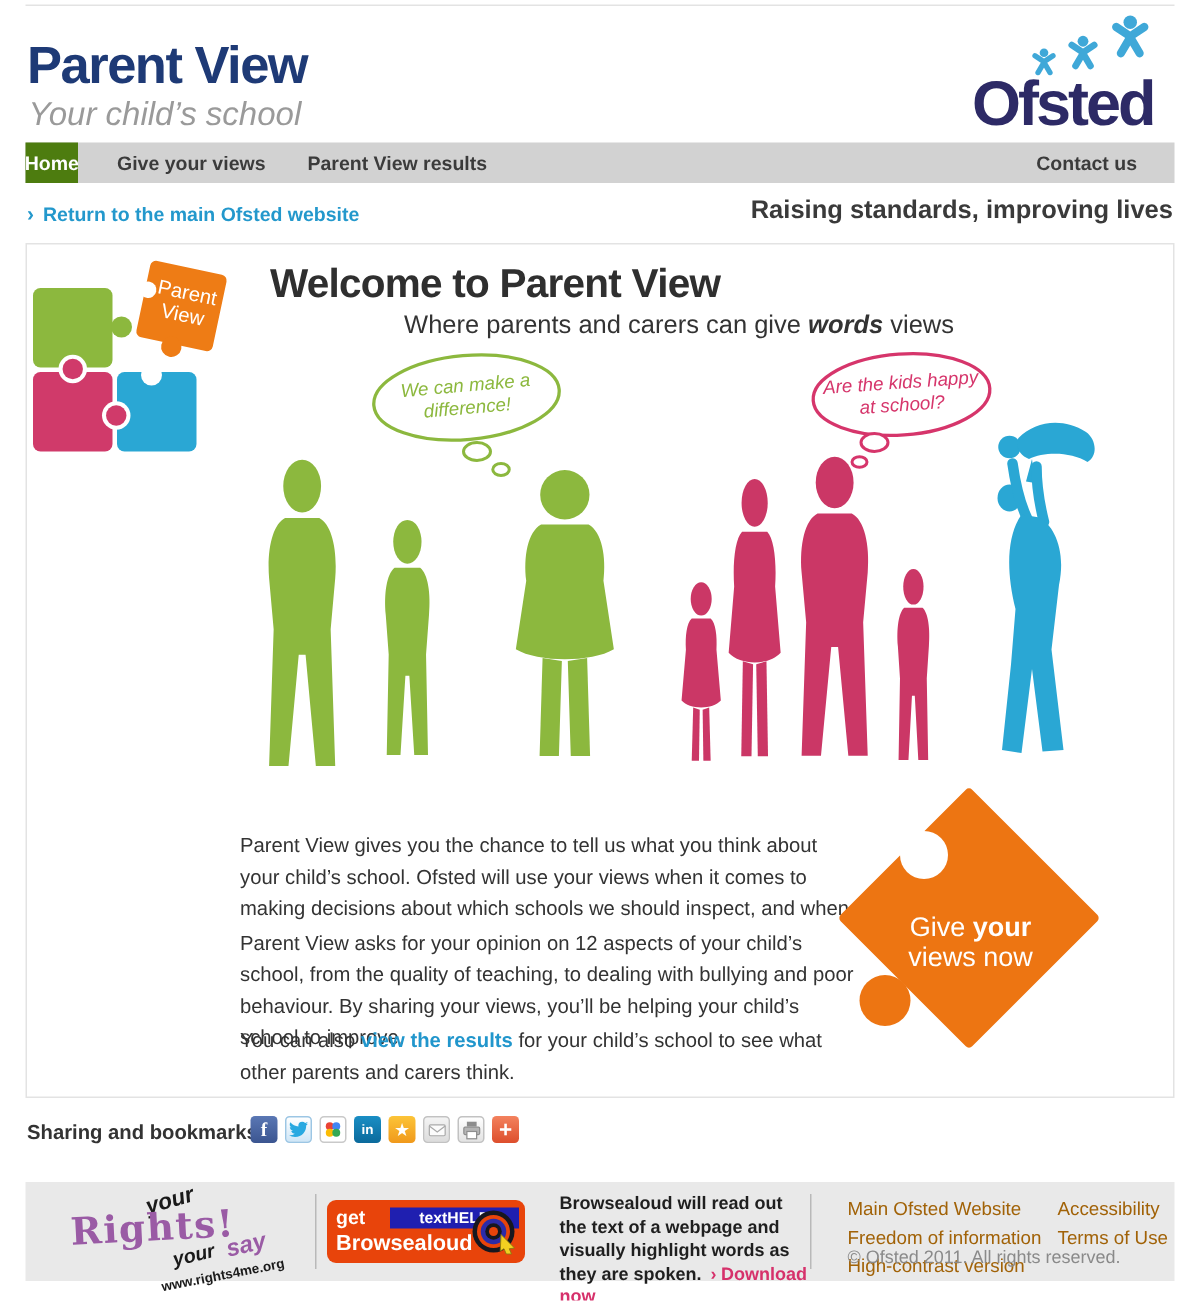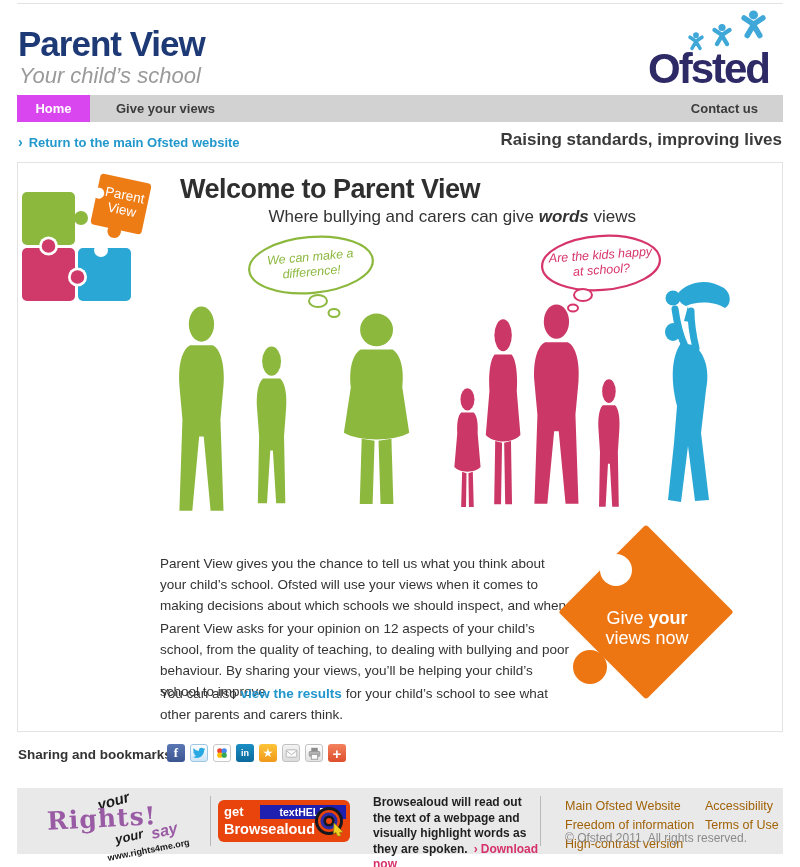--- a/index.html
+++ b/index.html
@@ -5,21 +5,21 @@
   html,body{margin:0;padding:0;background:#ffffff;}
   body{width:800px;height:867px;position:relative;overflow:hidden;
        font-family:"Liberation Sans","DejaVu Sans",sans-serif;color:#333;}
   .abs{position:absolute;}
   
   .top-hairline{left:17px;top:3px;width:766px;height:1px;background:#e3e3e3;}
   .site-title{left:18px;top:24px;font-size:35px;font-weight:bold;color:#1e3a76;letter-spacing:-1px;}
   .site-subtitle{left:19px;top:63px;font-size:22px;font-style:italic;color:#9a9a9a;letter-spacing:0px;}
   
   .navbar{left:17px;top:95px;width:766px;height:27px;background:#d2d2d2;display:flex;align-items:stretch;}
-  .nav-home{background:#d946ef;color:#fff;font-size:13px;font-weight:bold;width:73px;
+  .nav-home{background:#4d7c0f;color:#fff;font-size:13px;font-weight:bold;width:35px;
             display:flex;align-items:center;justify-content:center;cursor:pointer;}
   .nav-item{color:#3b3b3b;font-size:13px;font-weight:bold;display:flex;align-items:center;
             padding:0 14px;cursor:pointer;}
   .nav-item.first{margin-left:12px;}
   .nav-contact{margin-left:auto;color:#3b3b3b;font-size:13px;font-weight:bold;display:flex;
                align-items:center;padding-right:25px;cursor:pointer;}
   
   .return-link{left:18px;top:134px;font-size:13px;font-weight:bold;color:#2398cc;cursor:pointer;}
   .return-link .chev{font-size:14px;margin-right:6px;font-weight:bold;}
   .tagline{right:18px;top:130px;font-size:17px;font-weight:bold;color:#3a3a3a;}
@@ -95,20 +95,21 @@
         <circle cx="10" cy="1.5" r="3.6" stroke="none"></circle>
         <path d="M10,9 L2.5,4 M10,9 L17.5,4 M10,9.5 L5,18 M10,9.5 L15,18" fill="none" stroke-width="4.4"></path>
       </g>
     </g>
     <text x="0" y="73" font-size="42" font-weight="bold" fill="#2d2a66" letter-spacing="-2">Ofsted</text>
   </svg>
 
   <div class="abs navbar">
     <div class="nav-home">Home</div>
     <div class="nav-item first">Give your views</div>
+    <div class="nav-item">Parent View results</div>
     <div class="nav-contact">Contact us</div>
   </div>
 
   <div class="abs return-link">
     <span class="chev">›</span><span>Return to the main Ofsted website</span>
   </div>
   <div class="abs tagline">Raising standards, improving lives</div>
 
   <div class="abs content-border"></div>
 
@@ -125,21 +126,21 @@
     <rect x="5" y="86" width="53" height="53" rx="5" fill="#d03a6a"></rect>
     <circle cx="31.5" cy="84" r="9.5" fill="#ffffff"></circle>
     <circle cx="31.5" cy="84" r="6.8" fill="#d03a6a"></circle>
     <rect x="61" y="86" width="53" height="53" rx="5" fill="#2aa7d4"></rect>
     <circle cx="84" cy="88" r="7" fill="#ffffff"></circle>
     <circle cx="60.5" cy="115" r="9.5" fill="#ffffff"></circle>
     <circle cx="60.5" cy="115" r="6.8" fill="#d03a6a"></circle>
   </svg>
 
   <div class="abs welcome-heading">Welcome to Parent View</div>
-  <div class="abs welcome-sub"><span>Where bullying and carers can give </span><b>words</b><span> views</span></div>
+  <div class="abs welcome-sub"><span>Where parents and carers can give </span><b>words</b><span> views</span></div>
 
   <svg class="abs" style="left:140px;top:228px;" width="630" height="312" viewBox="0 0 630 312">
     <defs>
       <g id="fig-man">
         <circle cx="22" cy="9" r="8.3"></circle>
         <path d="M14.5,19 C9,21 6.5,29 7.5,38 L9.5,54 L7.5,97 L16,97 L20.5,62 L23.5,62 L28,97 L36.5,97 L34.5,54 L36.5,38 C37.5,29 35,21 29.5,19 Z"></path>
       </g>
       <g id="fig-woman">
         <circle cx="22" cy="9" r="8.3"></circle>
         <path d="M14,19 C9.5,21.5 8,30 9,38 L5.5,61 C13,65.5 31,65.5 38.5,61 L35,38 C36,30 34.5,21.5 30,19 Z"></path>

